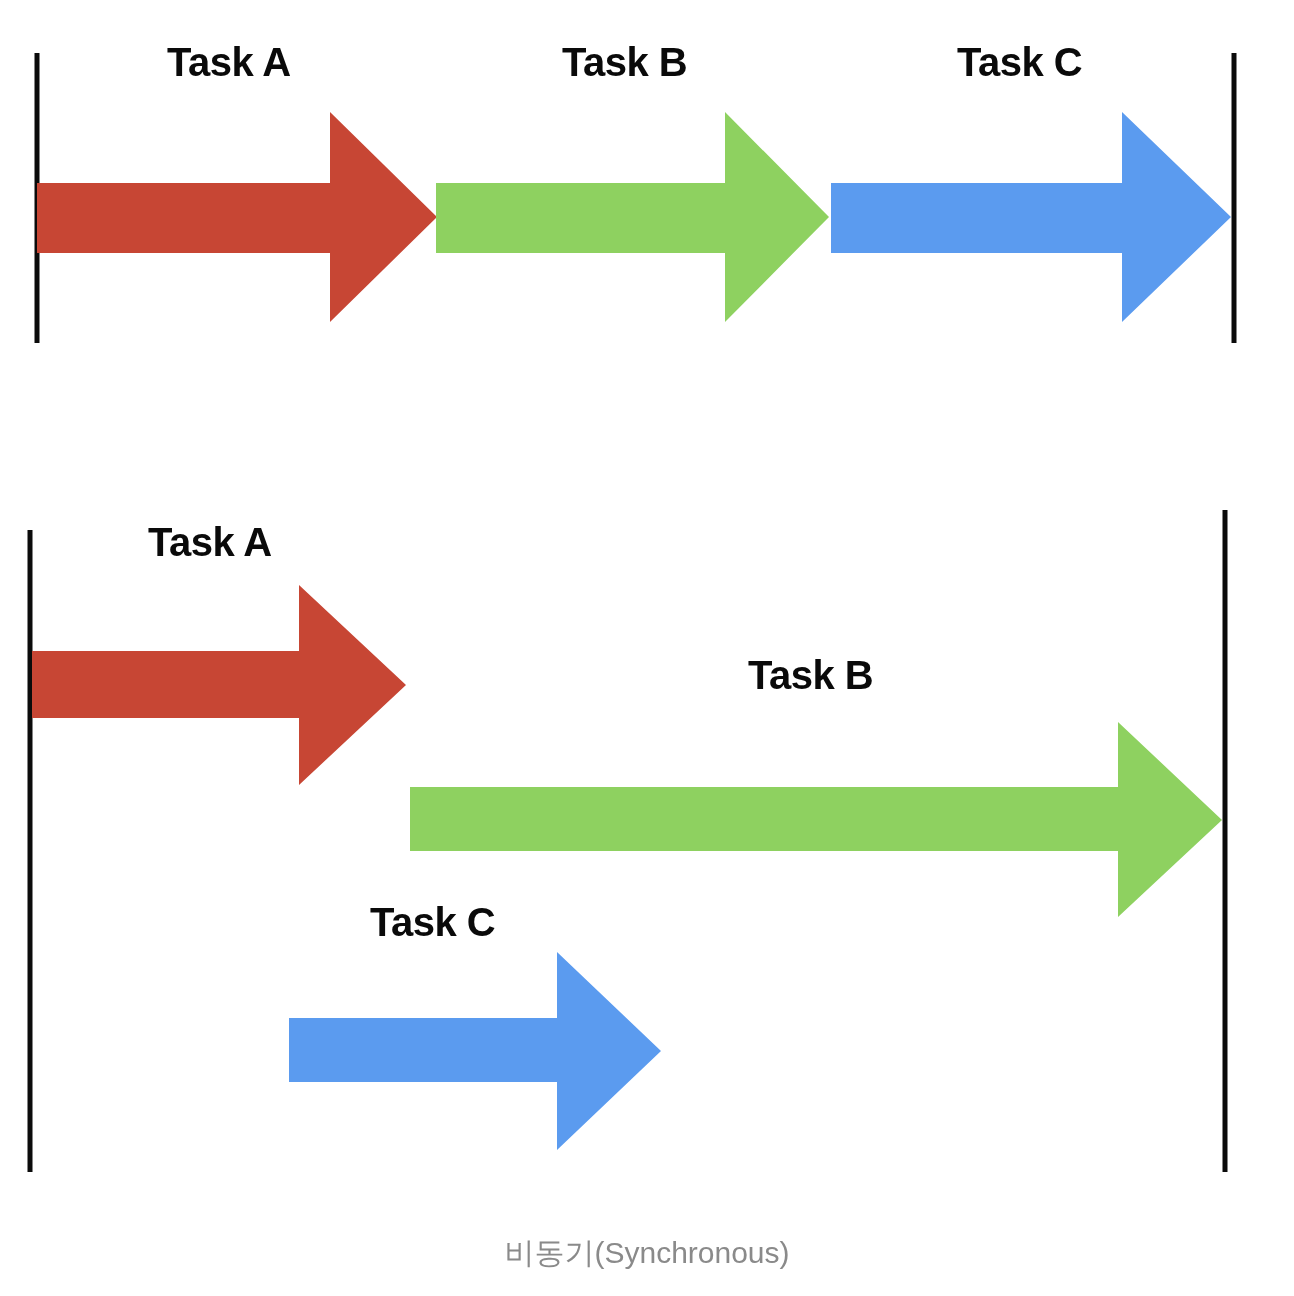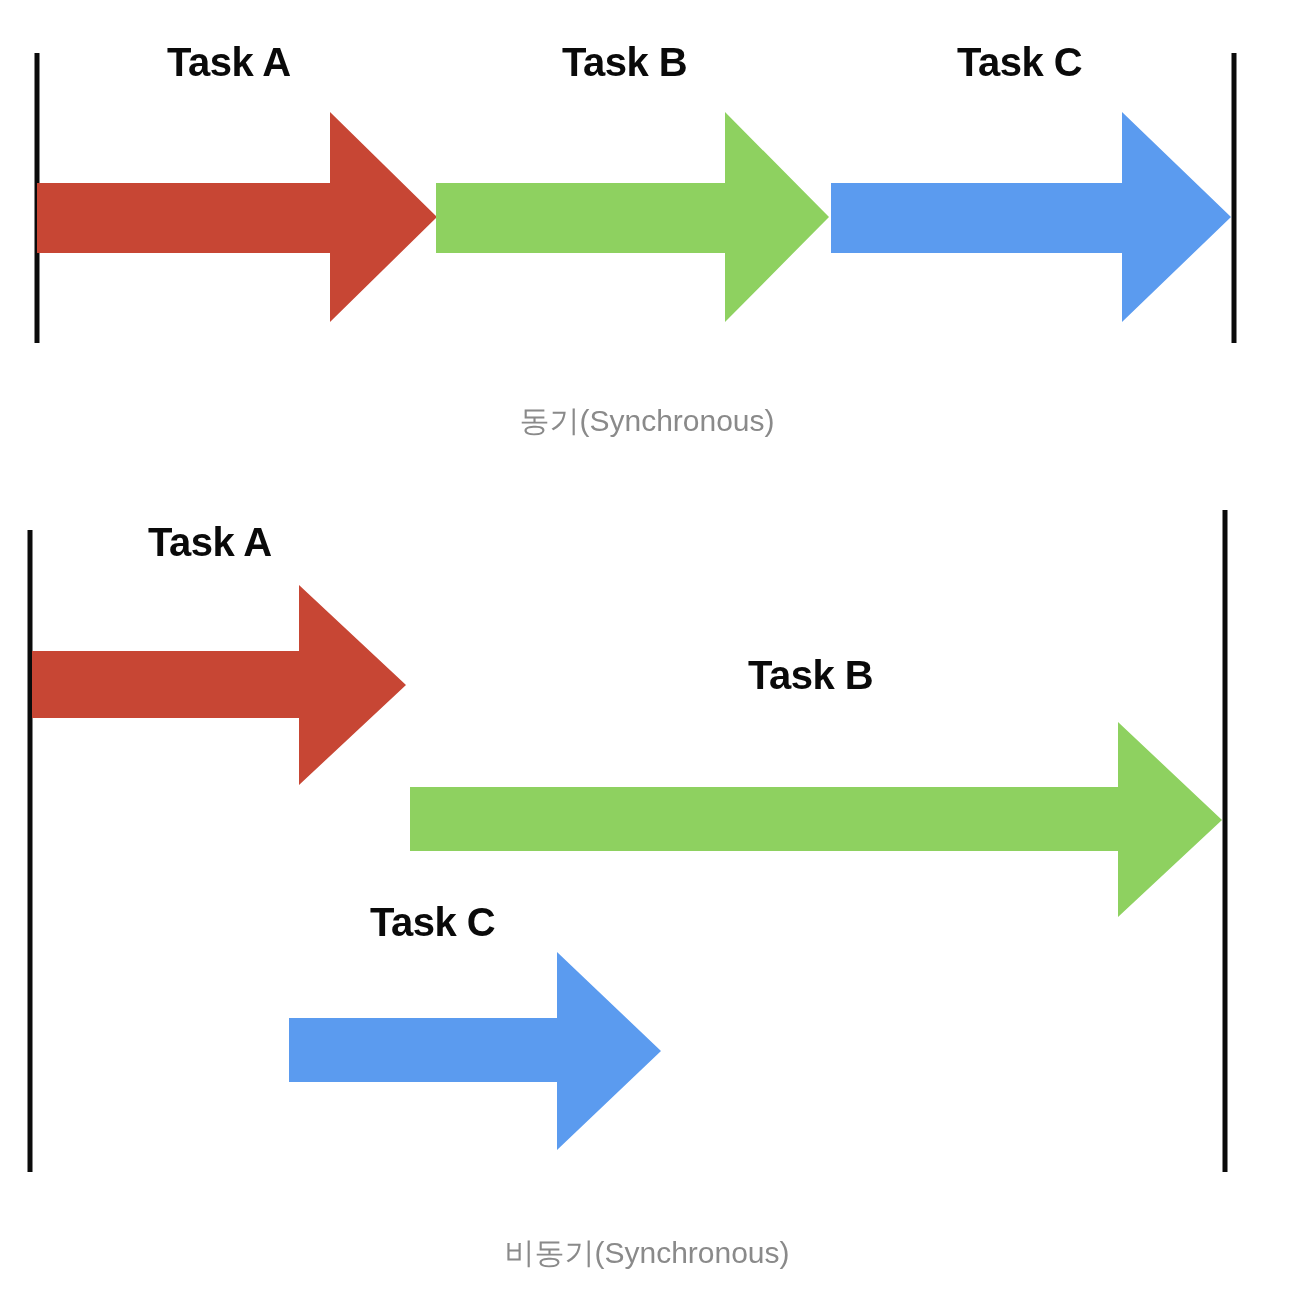--- a/index.html
+++ b/index.html
@@ -87,21 +87,20 @@
       <line x1="1225" y1="510" x2="1225" y2="1172" stroke="#0b0b0b" stroke-width="5"></line>
     </g>
   </svg>
 
   <div class="task-label sync-label-a">Task A</div>
 
   <div class="task-label sync-label-b">Task B</div>
 
   <div class="task-label sync-label-c">Task C</div>
 
-  <div class="caption caption-sync">동기(Synchronous)</div>
 
   <div class="task-label async-label-a">Task A</div>
 
   <div class="task-label async-label-b">Task B</div>
 
   <div class="task-label async-label-c">Task C</div>
 
   <div class="caption caption-async">비동기(Synchronous)</div>
 
 </div>

